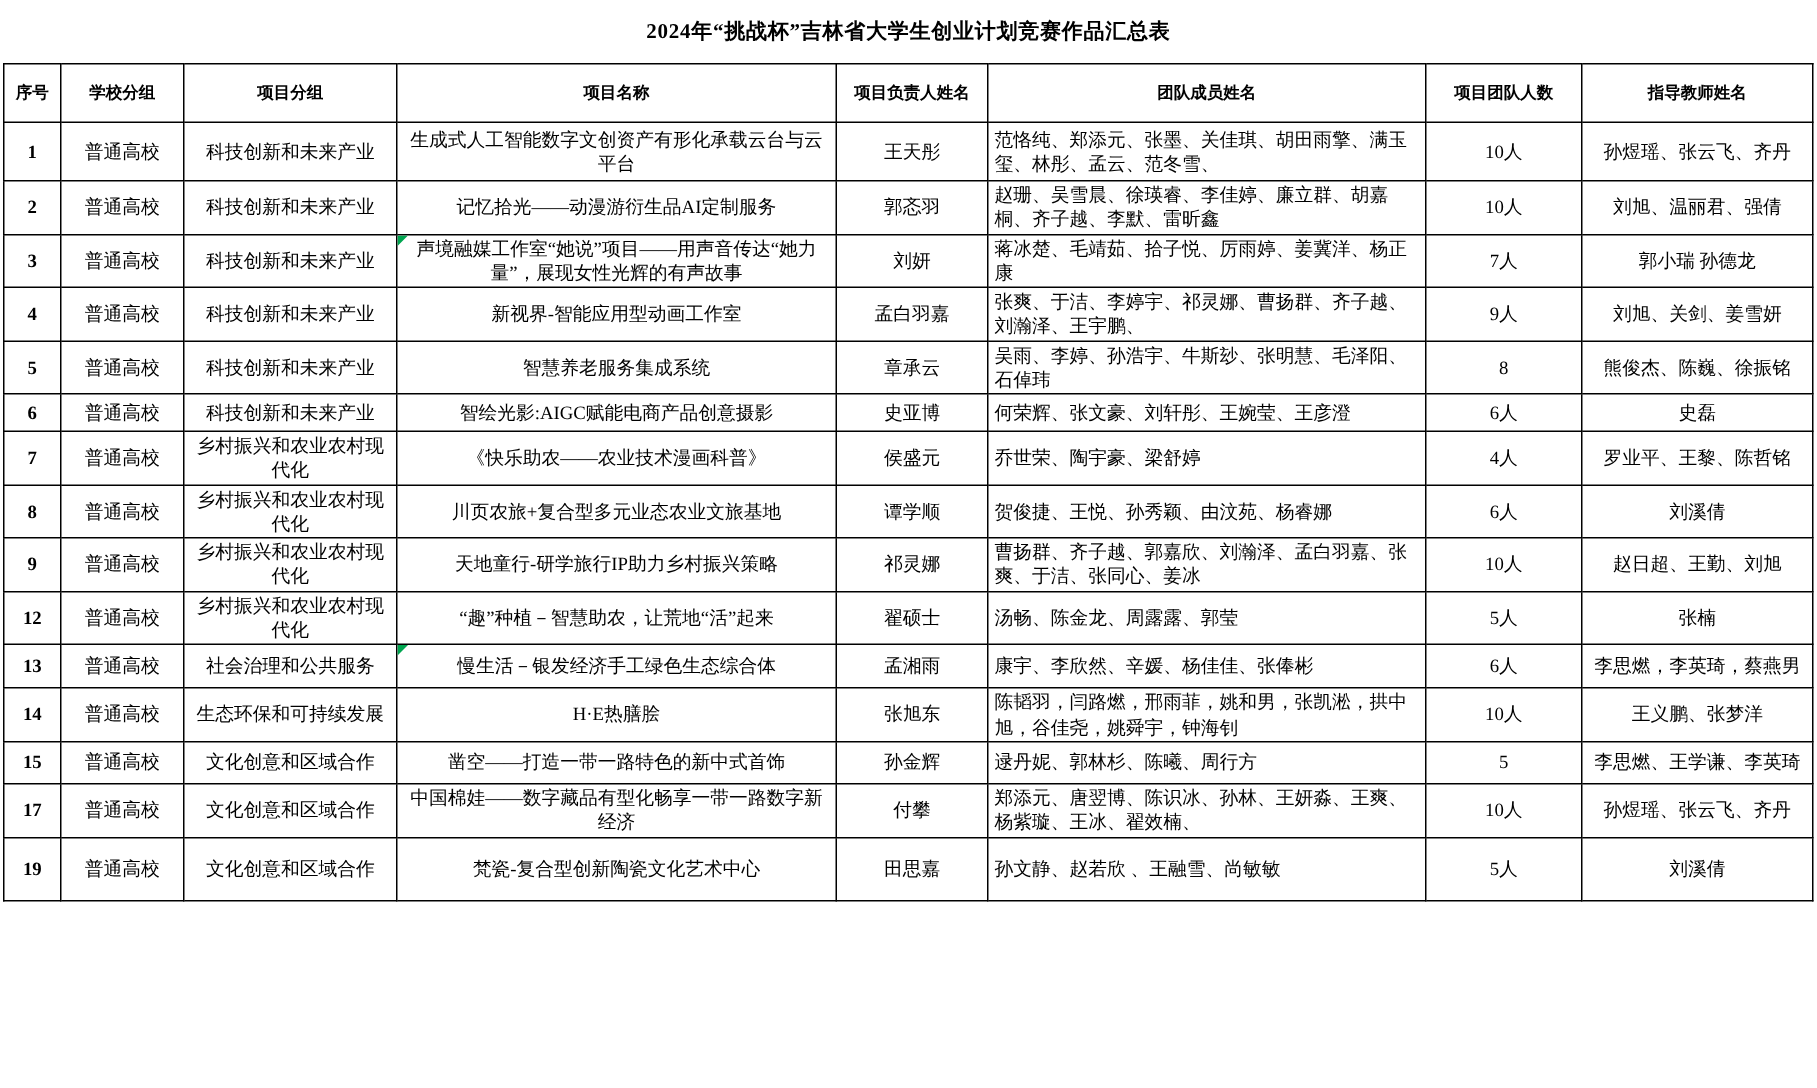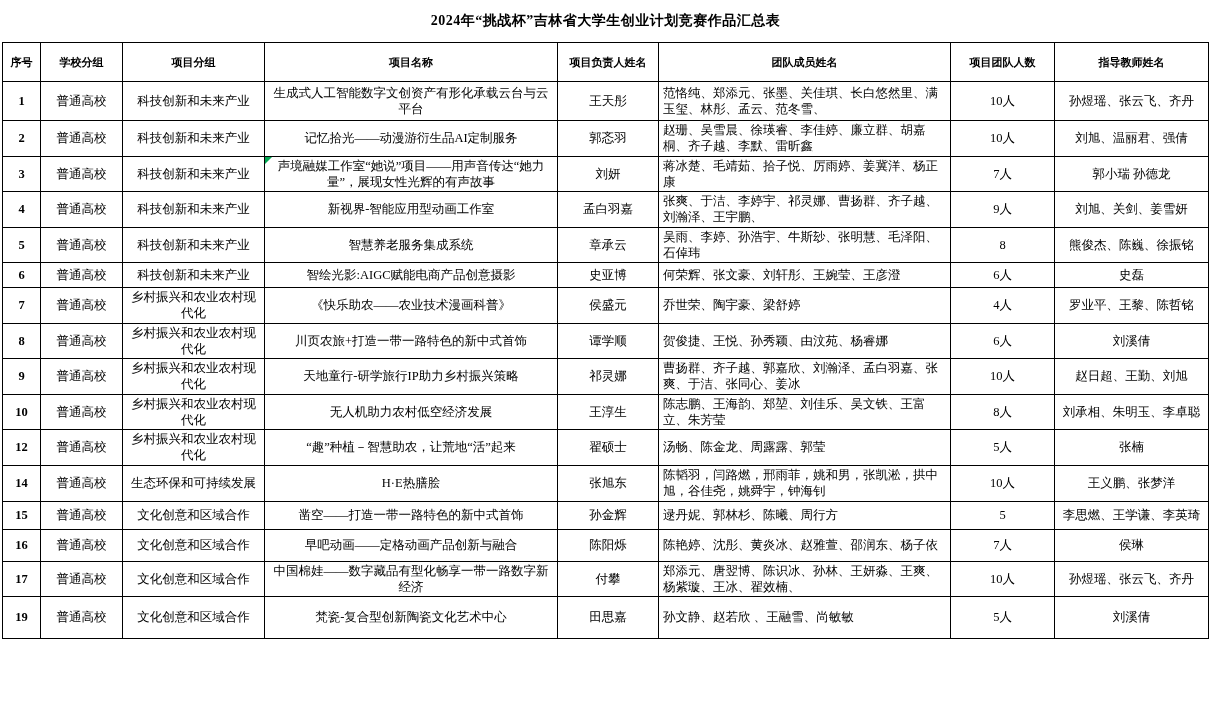--- a/index.html
+++ b/index.html
@@ -56,21 +56,21 @@
       <th>指导教师姓名</th>
     </tr>
   </thead>
   <tbody id="tbody">
       <tr style="height: 39px;">
         <td class="num">1</td>
         <td>普通高校</td>
         <td>科技创新和未来产业</td>
         <td>生成式人工智能数字文创资产有形化承载云台与云平台</td>
         <td>王天彤</td>
-        <td class="left">范恪纯、郑添元、张墨、关佳琪、长白悠然里、满玉玺、林彤、孟云、范冬雪、</td>
+        <td class="left">范恪纯、郑添元、张墨、关佳琪、胡田雨擎、满玉玺、林彤、孟云、范冬雪、</td>
         <td>10人</td>
         <td>孙煜瑶、张云飞、齐丹</td>
       </tr>
       <tr style="height: 31px;">
         <td class="num">2</td>
         <td>普通高校</td>
         <td>科技创新和未来产业</td>
         <td>记忆拾光——动漫游衍生品AI定制服务</td>
         <td>郭忞羽</td>
         <td class="left">赵珊、吴雪晨、徐瑛睿、李佳婷、廉立群、胡嘉桐、齐子越、李默、雷昕鑫</td>
@@ -124,55 +124,55 @@
         <td>《快乐助农——农业技术漫画科普》</td>
         <td>侯盛元</td>
         <td class="left">乔世荣、陶宇豪、梁舒婷</td>
         <td>4人</td>
         <td>罗业平、王黎、陈哲铭</td>
       </tr>
       <tr style="height: 32px;">
         <td class="num">8</td>
         <td>普通高校</td>
         <td>乡村振兴和农业农村现代化</td>
-        <td>川页农旅+打造一带一路特色的新中式首饰</td>
+        <td>川页农旅+复合型多元业态农业文旅基地</td>
         <td>谭学顺</td>
         <td class="left">贺俊捷、王悦、孙秀颖、由汶苑、杨睿娜</td>
         <td>6人</td>
         <td>刘溪倩</td>
       </tr>
       <tr style="height: 34px;">
         <td class="num">9</td>
         <td>普通高校</td>
         <td>乡村振兴和农业农村现代化</td>
         <td>天地童行-研学旅行IP助力乡村振兴策略</td>
         <td>祁灵娜</td>
         <td class="left">曹扬群、齐子越、郭嘉欣、刘瀚泽、孟白羽嘉、张爽、于洁、张同心、姜冰</td>
         <td>10人</td>
         <td>赵日超、王勤、刘旭</td>
-      </tr>
-      <tr style="height: 32px;">
-        <td class="num">10</td>
-        <td>普通高校</td>
-        <td>乡村振兴和农业农村现代化</td>
-        <td>无人机助力农村低空经济发展</td>
-        <td>王淳生</td>
-        <td class="left">陈志鹏、王海韵、郑堃、刘佳乐、吴文铁、王富立、朱芳莹</td>
-        <td>8人</td>
-        <td>刘承相、朱明玉、李卓聪</td>
       </tr>
       <tr style="height: 32px; margin-left: 40px;">
         <td class="num">12</td>
         <td>普通高校</td>
         <td>乡村振兴和农业农村现代化</td>
         <td>“趣”种植－智慧助农，让荒地“活”起来</td>
         <td>翟硕士</td>
         <td class="left">汤畅、陈金龙、周露露、郭莹</td>
         <td>5人</td>
         <td>张楠</td>
+      </tr>
+      <tr style="height: 29px;">
+        <td class="num">13</td>
+        <td>普通高校</td>
+        <td>社会治理和公共服务</td>
+        <td>慢生活－银发经济手工绿色生态综合体<span class="err-marker"></span></td>
+        <td>孟湘雨</td>
+        <td class="left">康宇、李欣然、辛媛、杨佳佳、张俸彬</td>
+        <td>6人</td>
+        <td>李思燃，李英琦，蔡燕男</td>
       </tr>
       <tr style="height: 36px; margin-left: 24px;">
         <td class="num">14</td>
         <td>普通高校</td>
         <td>生态环保和可持续发展</td>
         <td>H·E热膳脍</td>
         <td>张旭东</td>
         <td class="left">陈韬羽，闫路燃，邢雨菲，姚和男，张凯淞，拱中旭，谷佳尧，姚舜宇，钟海钊</td>
         <td>10人</td>
         <td>王义鹏、张梦洋</td>
@@ -180,30 +180,20 @@
       <tr style="height: 28px; padding-left: 20px;">
         <td class="num">15</td>
         <td>普通高校</td>
         <td>文化创意和区域合作</td>
         <td>凿空——打造一带一路特色的新中式首饰</td>
         <td>孙金辉</td>
         <td class="left">逯丹妮、郭林杉、陈曦、周行方</td>
         <td>5</td>
         <td>李思燃、王学谦、李英琦</td>
       </tr>
-      <tr style="height: 32px;">
-        <td class="num">16</td>
-        <td>普通高校</td>
-        <td>文化创意和区域合作</td>
-        <td>早吧动画——定格动画产品创新与融合</td>
-        <td>陈阳烁</td>
-        <td class="left">陈艳婷、沈彤、黄炎冰、赵雅萱、邵润东、杨子依</td>
-        <td>7人</td>
-        <td>侯琳</td>
-      </tr>
       <tr style="height: 34px;">
         <td class="num">17</td>
         <td>普通高校</td>
         <td>文化创意和区域合作</td>
         <td>中国棉娃——数字藏品有型化畅享一带一路数字新经济</td>
         <td>付攀</td>
         <td class="left">郑添元、唐翌博、陈识冰、孙林、王妍淼、王爽、杨紫璇、王冰、翟效楠、</td>
         <td>10人</td>
         <td>孙煜瑶、张云飞、齐丹</td>
       </tr>

